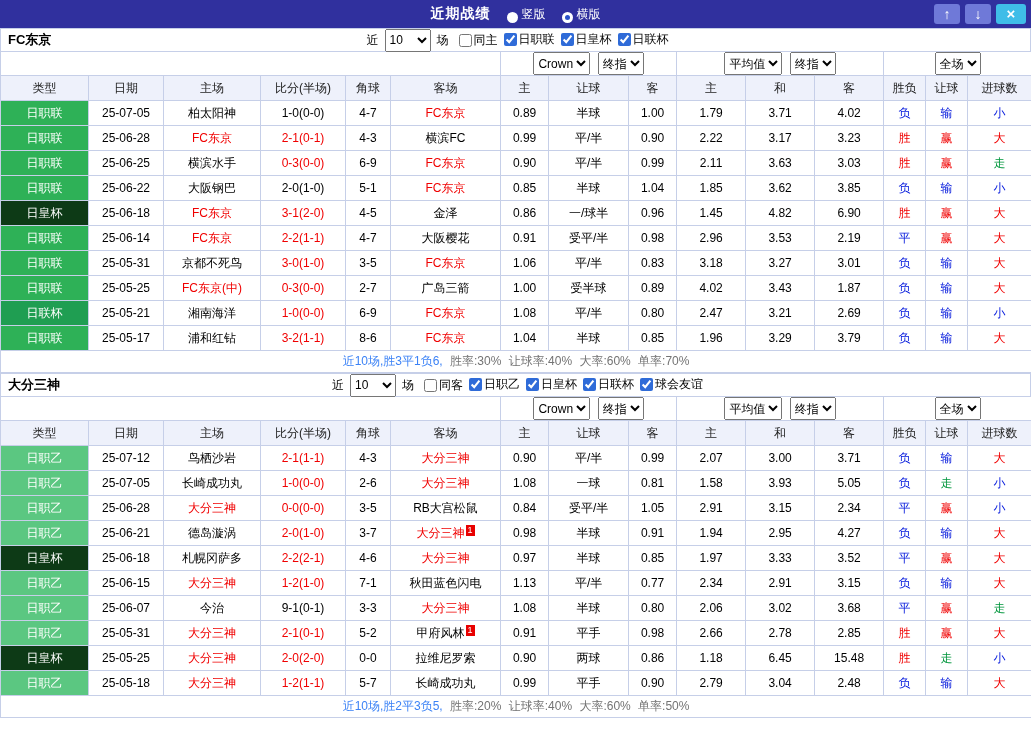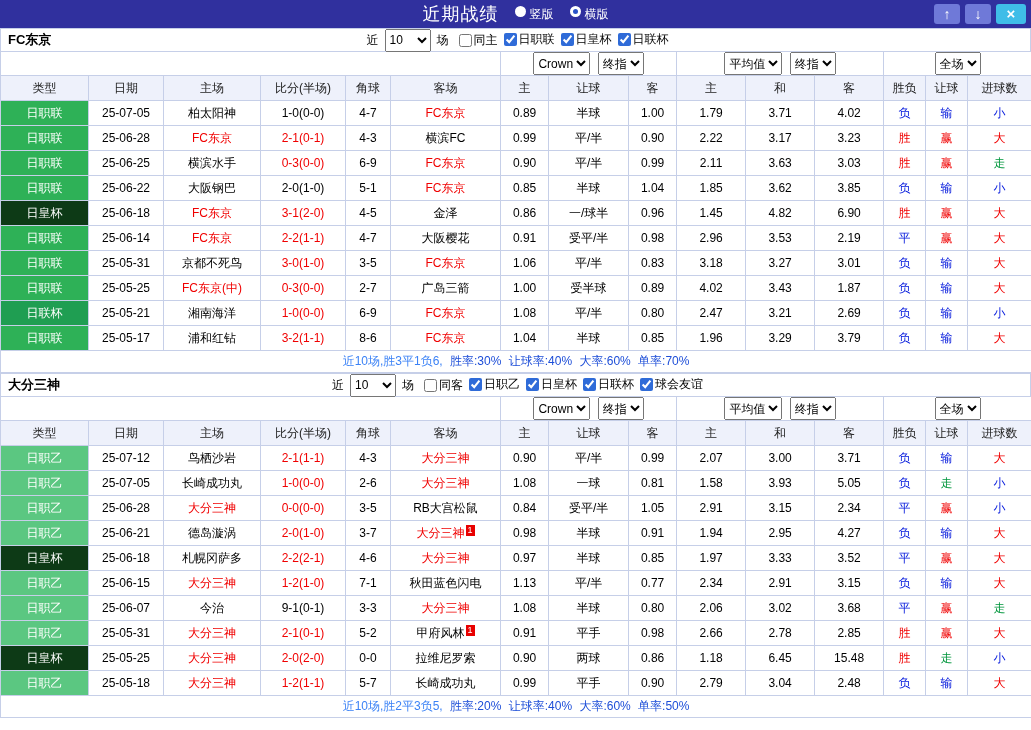--- a/index.html
+++ b/index.html
@@ -7,22 +7,22 @@
   body {
     width:1031px; height:730px; overflow:hidden;
     font-family:"Liberation Sans","DejaVu Sans",sans-serif;
     background:#fff; font-size:12px; color:#000;
   }
   
   .topbar {
     height:28px; background:#30309e; color:#fff;
     display:flex; align-items:center; justify-content:center; position:relative;
   }
-  .topbar .title { font-size:18px; font-weight:normal; letter-spacing:1px; }
-  .radio { display:inline-flex; align-items:flex-start; margin-left:16px; font-size:12px; cursor:pointer; }
+  .topbar .title { font-size:14px; font-weight:bold; letter-spacing:1px; }
+  .radio { display:inline-flex; align-items:flex-end; margin-left:16px; font-size:12px; cursor:pointer; }
   .rdot {
     width:11px; height:11px; border-radius:50%; background:#fff;
     display:inline-block; margin-right:4px; position:relative;
   }
   .rdot.selected::after {
     content:""; position:absolute; left:3px; top:3px; width:5px; height:5px;
     border-radius:50%; background:#2a52c8;
   }
   .topbar-buttons { position:absolute; right:5px; top:4px; display:flex; }
   .tbtn {
@@ -60,21 +60,21 @@
   .red { color:#f00000; }
   .c-red { color:#f00000; }
   .c-blue { color:#0016dc; }
   .c-green { color:#00963c; }
   .badge {
     display:inline-block; background:#e80000; color:#fff; font-size:9px;
     line-height:11px; padding:0 2px; margin-left:1px; vertical-align:4px;
   }
   td.summary { height:22px; }
   .sum-black { color:#3b82f6; margin:0 2px; }
-  .sum-red { color:#1d4ed8; margin:0 2px; }
+  .sum-red { color:#737373; margin:0 2px; }
   
   .c0{width:88px}.c1{width:75px}.c2{width:97px}.c3{width:85px}.c4{width:45px}
   .c5{width:110px}.c6{width:48px}.c7{width:80px}.c8{width:48px}.c9{width:69px}
   .c10{width:69px}.c11{width:69px}.c12{width:42px}.c13{width:42px}.c14{width:64px}
 </style>
 </head>
 <body>
 
 <div class="topbar">
   <span class="title">近期战绩</span>

